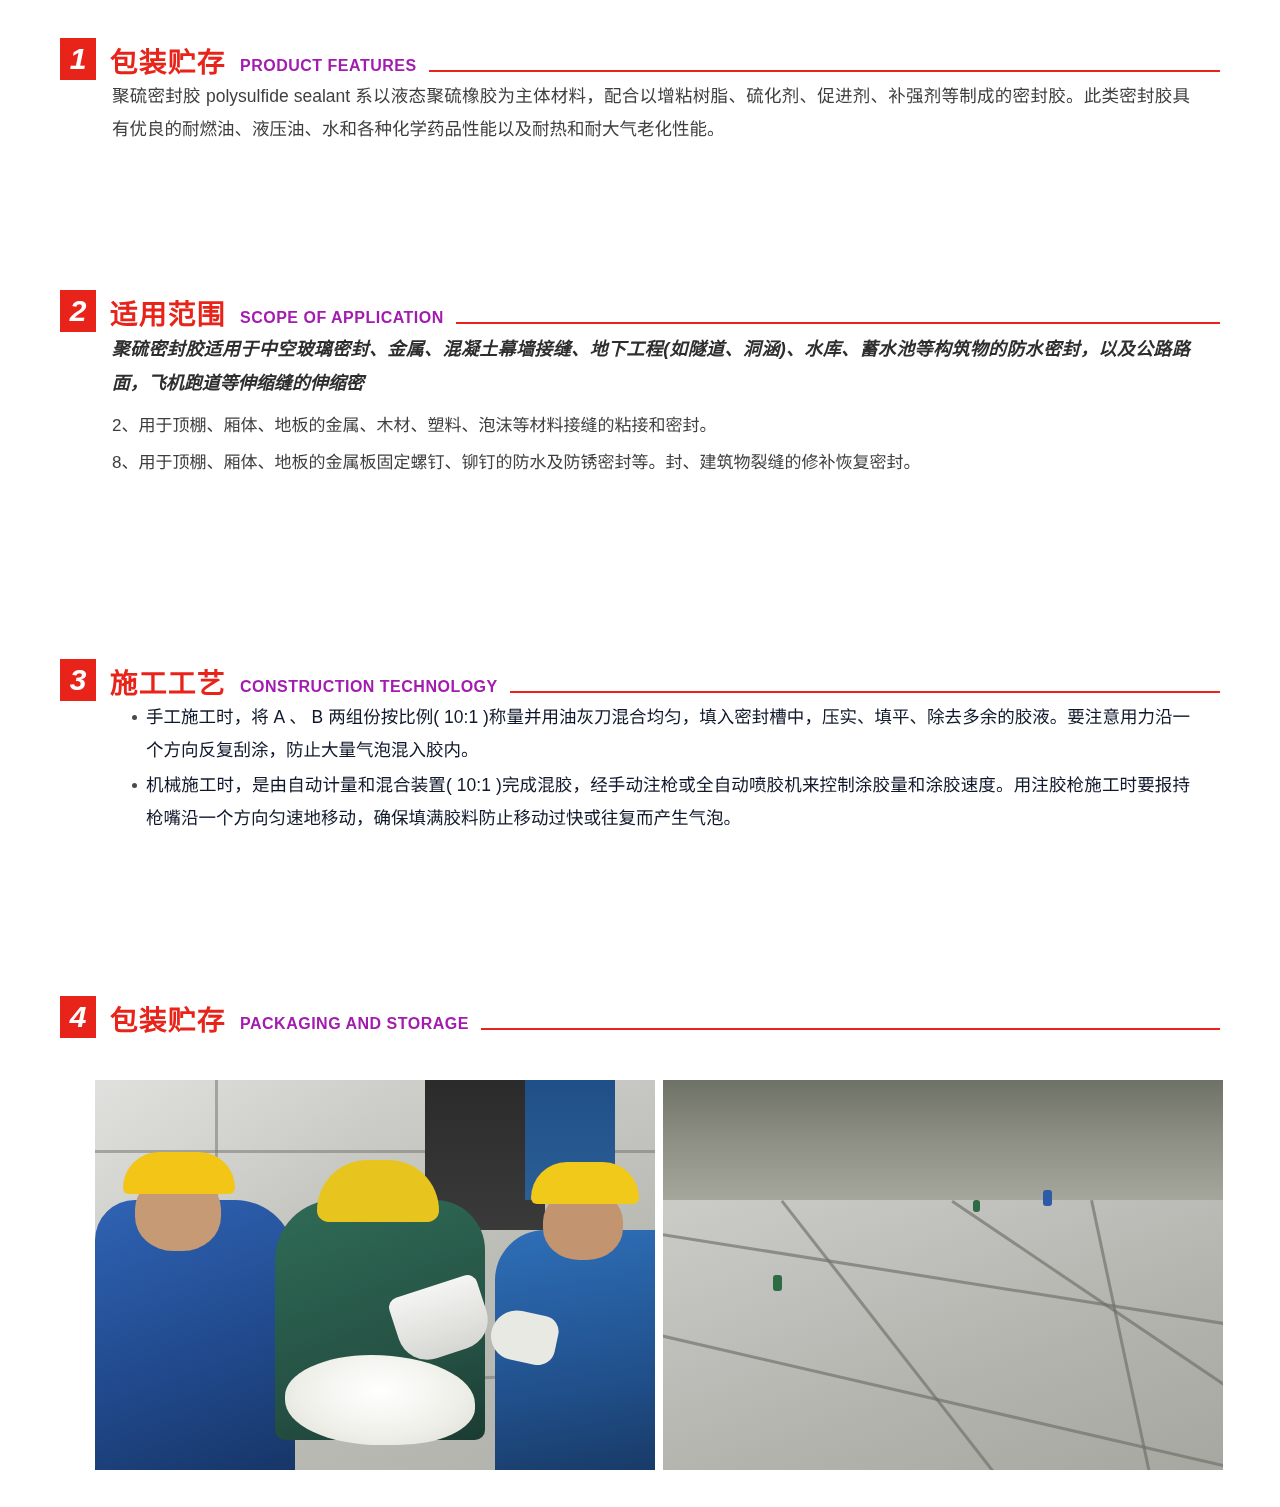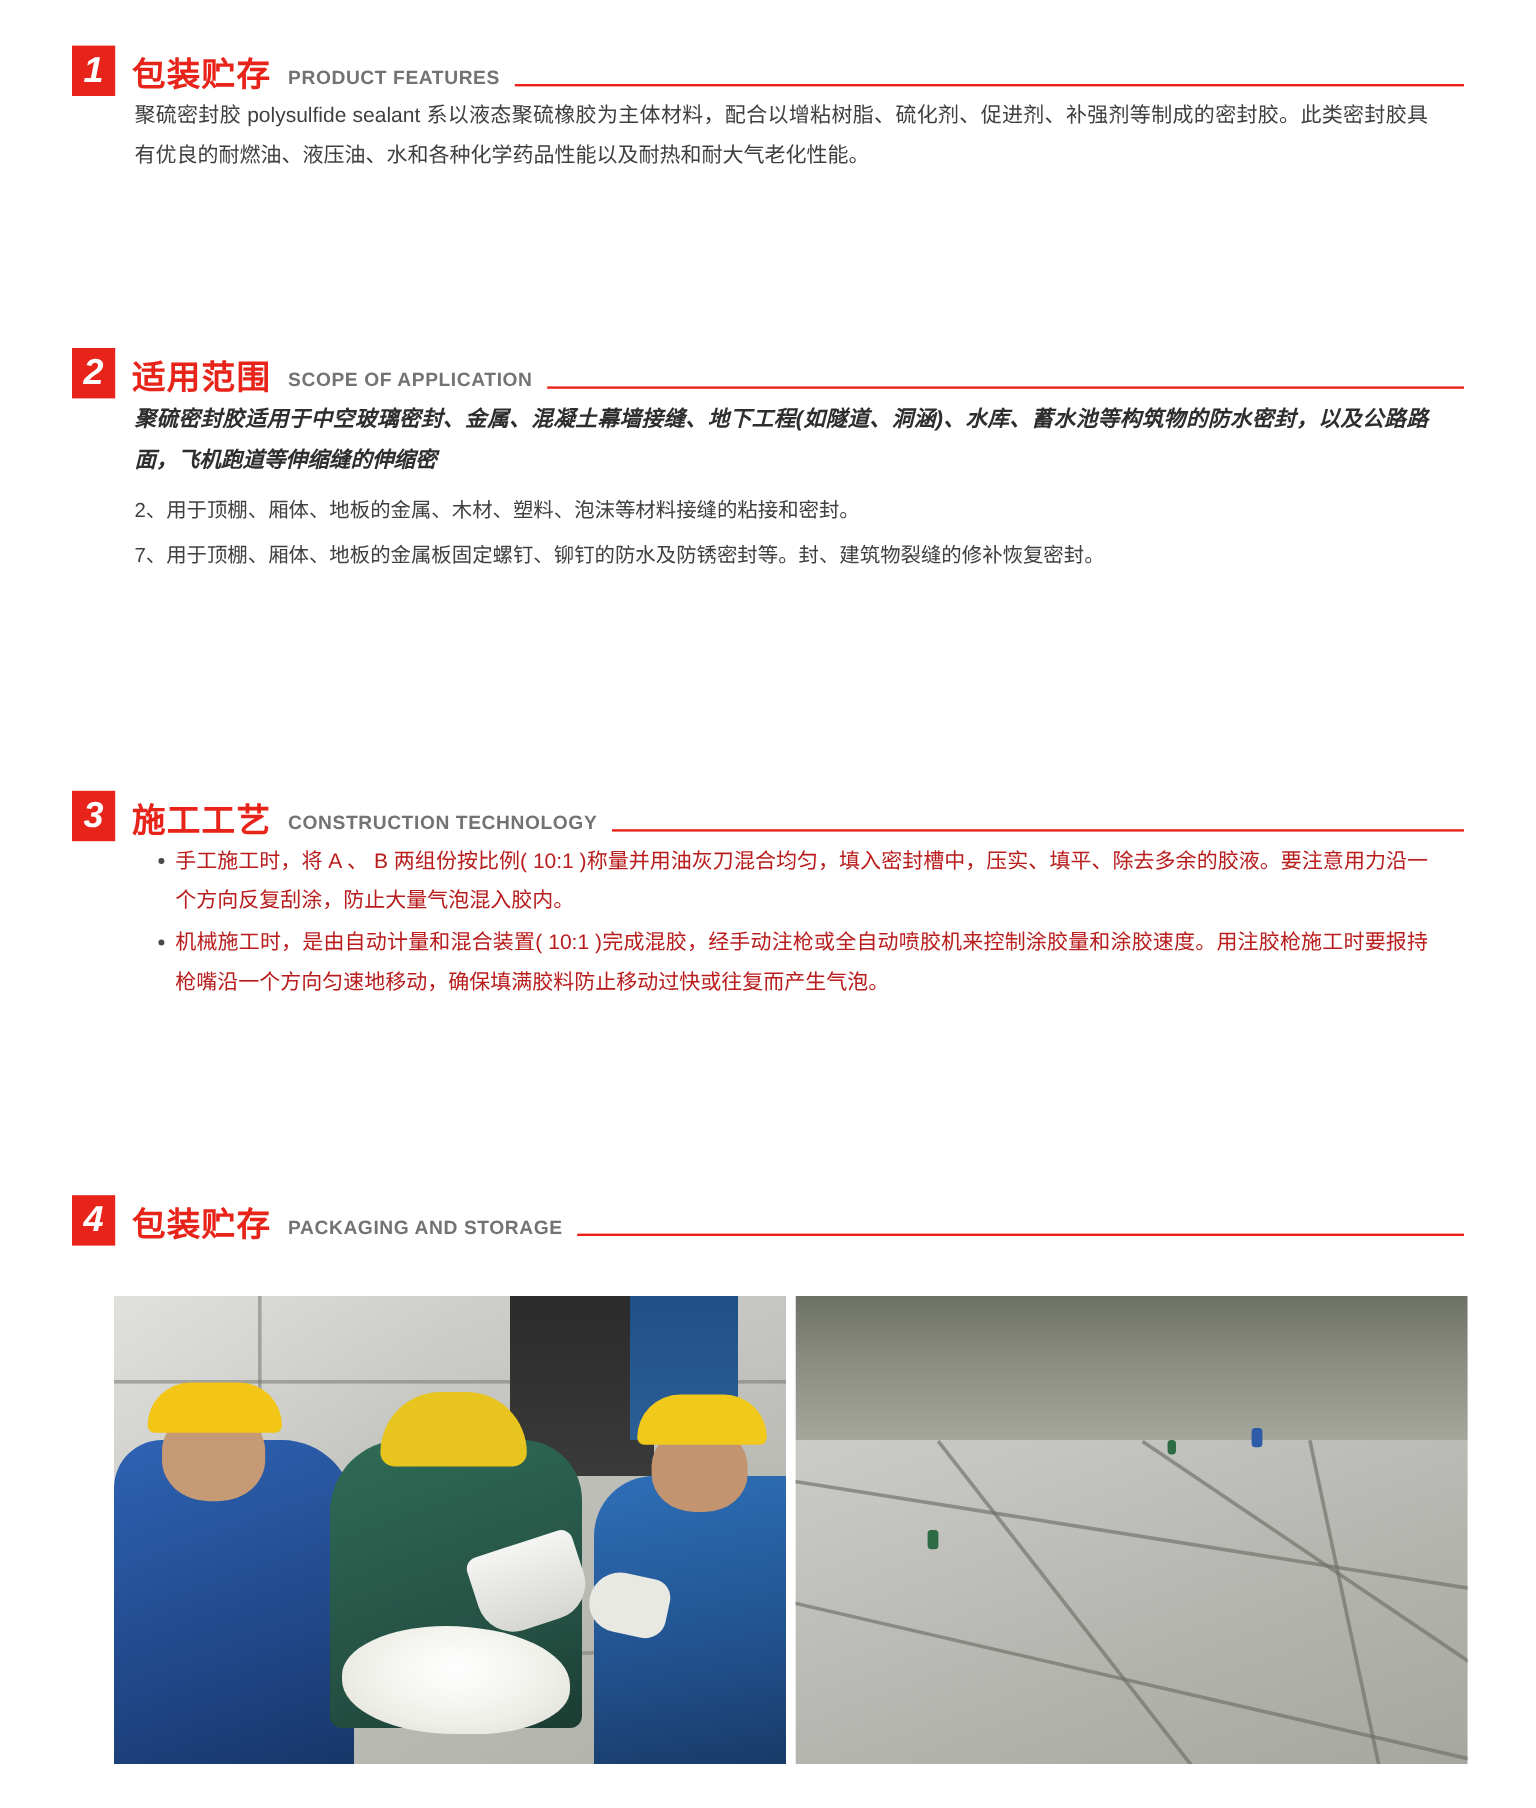--- a/index.html
+++ b/index.html
@@ -51,21 +51,21 @@
     font-weight: bold;
     color: #e8241a;
     letter-spacing: 1px;
     line-height: 34px;
     margin-right: 14px;
     white-space: nowrap;
   }
   .sec-title-en {
     font-size: 16px;
     font-weight: bold;
-    color: #737373;
+    color: #a21caf;
     letter-spacing: 0.5px;
     line-height: 20px;
     padding-bottom: 4px;
     white-space: nowrap;
   }
   .sec-rule {
     flex: 1 1 auto;
     height: 2px;
     background: #e8241a;
     margin-left: 12px;
@@ -101,21 +101,21 @@
   }
   ul.bullets {
     margin: 0;
     padding-left: 20px;
     list-style: none;
   }
   ul.bullets li {
     position: relative;
     font-size: 17.5px;
     line-height: 33px;
-    color: #b91c1c;
+    color: #0f172a;
     text-align: justify;
     margin-bottom: 2px;
     padding-left: 14px;
   }
   ul.bullets li:before {
     content: "";
     position: absolute;
     left: 0;
     top: 14px;
     width: 5px;
@@ -268,21 +268,21 @@
   <div class="section" id="section-2">
     <div class="sec-head">
       <div class="sec-num">2</div>
       <div class="sec-title-cn">适用范围</div>
       <div class="sec-title-en">SCOPE OF APPLICATION</div>
       <div class="sec-rule"></div>
     </div>
     <div class="body-block">
       <p class="para para-strong">聚硫密封胶适用于中空玻璃密封、金属、混凝土幕墙接缝、地下工程(如隧道、洞涵)、水库、蓄水池等构筑物的防水密封，以及公路路面，飞机跑道等伸缩缝的伸缩密</p>
       <p class="item">2、用于顶棚、厢体、地板的金属、木材、塑料、泡沫等材料接缝的粘接和密封。</p>
-      <p class="item">7、用于顶棚、厢体、地板的金属板固定螺钉、铆钉的防水及防锈密封等。封、建筑物裂缝的修补恢复密封。</p>
+      <p class="item">8、用于顶棚、厢体、地板的金属板固定螺钉、铆钉的防水及防锈密封等。封、建筑物裂缝的修补恢复密封。</p>
     </div>
   </div>
 
   <div class="section" id="section-3">
     <div class="sec-head">
       <div class="sec-num">3</div>
       <div class="sec-title-cn">施工工艺</div>
       <div class="sec-title-en">CONSTRUCTION TECHNOLOGY</div>
       <div class="sec-rule"></div>
     </div>

